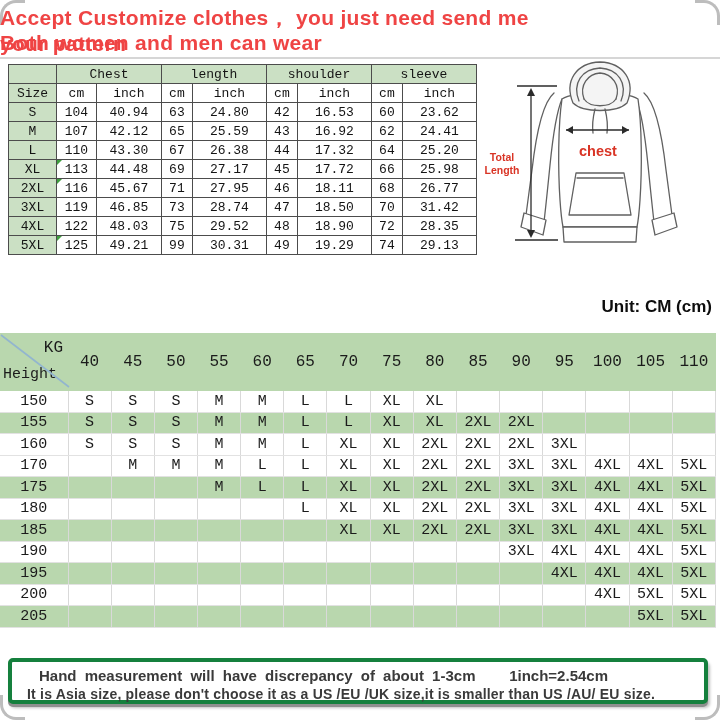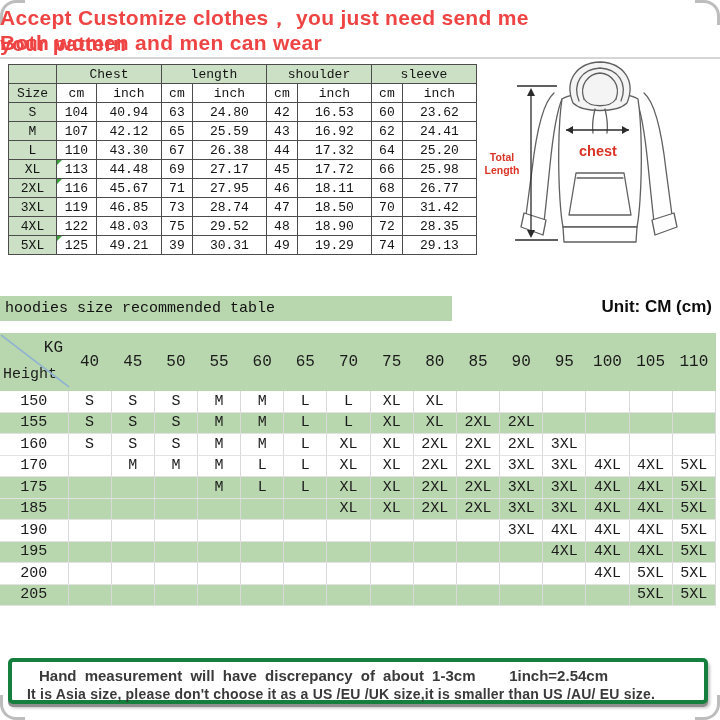--- a/index.html
+++ b/index.html
@@ -173,21 +173,21 @@
           <td>29.52</td>
           <td>48</td>
           <td>18.90</td>
           <td>72</td>
           <td>28.35</td>
         </tr>
         <tr>
           <th class="gcell">5XL</th>
           <td class="mark">125</td>
           <td>49.21</td>
-          <td>39</td>
+          <td>99</td>
           <td>30.31</td>
           <td>49</td>
           <td>19.29</td>
           <td>74</td>
           <td>29.13</td>
         </tr>
       </tbody>
   </table>
 
   <div class="hoodie">
@@ -228,21 +228,20 @@
         <line x1="51" y1="35" x2="51" y2="181"></line>
         <path d="M 51,33 L 47,41 L 55,41 Z" fill="#2b2b2b" stroke="none"></path>
         <path d="M 51,183 L 47,175 L 55,175 Z" fill="#2b2b2b" stroke="none"></path>
       </g>
       <text x="118" y="101" text-anchor="middle" font-family="Liberation Sans, sans-serif" font-size="14.5" font-weight="bold" fill="#d93425">chest</text>
       <text x="22" y="106" text-anchor="middle" font-family="Liberation Sans, sans-serif" font-size="10.5" font-weight="bold" fill="#d93425">Total</text>
       <text x="22" y="119" text-anchor="middle" font-family="Liberation Sans, sans-serif" font-size="10.5" font-weight="bold" fill="#d93425">Length</text>
     </svg>
   </div>
 
-  <div class="rec-bar">hoodies size recommended table</div>
   <div class="unit">Unit: CM (cm)</div>
 
   <table class="matrix">
     <thead>
       <tr>
         <th class="diag">
           <span class="kg">KG</span>
           <span class="hgt">Height</span>
           <svg class="diagline" width="80" height="58">
             <line x1="1" y1="2" x2="69" y2="54" stroke="#92b5cf" stroke-width="1.6"></line>
@@ -349,20 +348,38 @@
           <td>XL</td>
           <td>XL</td>
           <td>2XL</td>
           <td>2XL</td>
           <td>3XL</td>
           <td>3XL</td>
           <td>4XL</td>
           <td>4XL</td>
           <td>5XL</td>
         </tr>
+        <tr class="w">
+          <th>180</th>
+          <td></td>
+          <td></td>
+          <td></td>
+          <td></td>
+          <td></td>
+          <td>L</td>
+          <td>XL</td>
+          <td>XL</td>
+          <td>2XL</td>
+          <td>2XL</td>
+          <td>3XL</td>
+          <td>3XL</td>
+          <td>4XL</td>
+          <td>4XL</td>
+          <td>5XL</td>
+        </tr>
         <tr class="g">
           <th>185</th>
           <td></td>
           <td></td>
           <td></td>
           <td></td>
           <td></td>
           <td></td>
           <td>XL</td>
           <td>XL</td>

